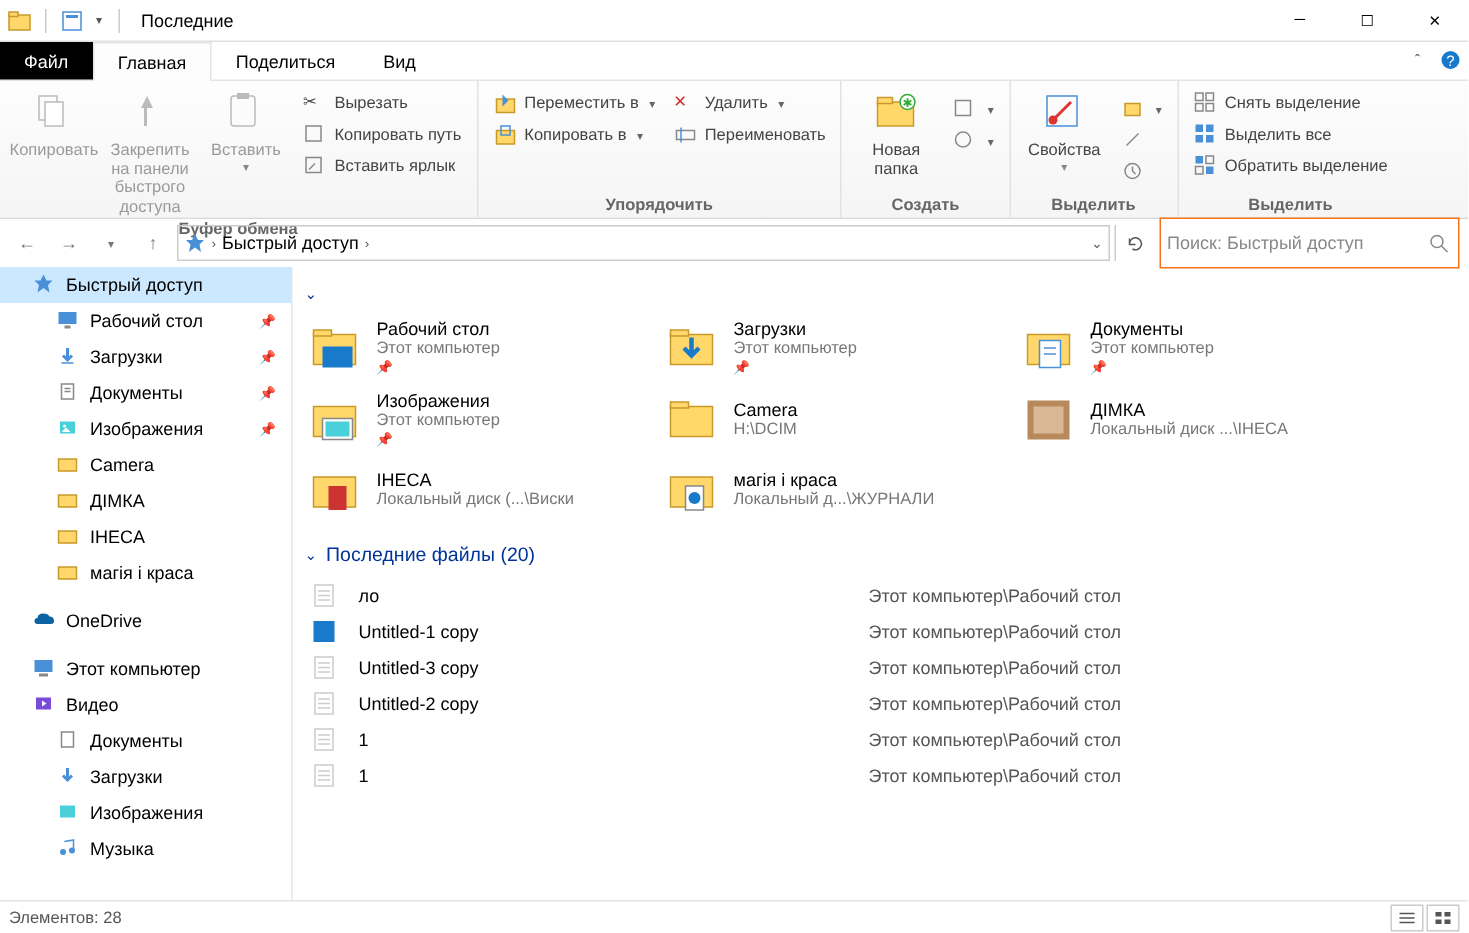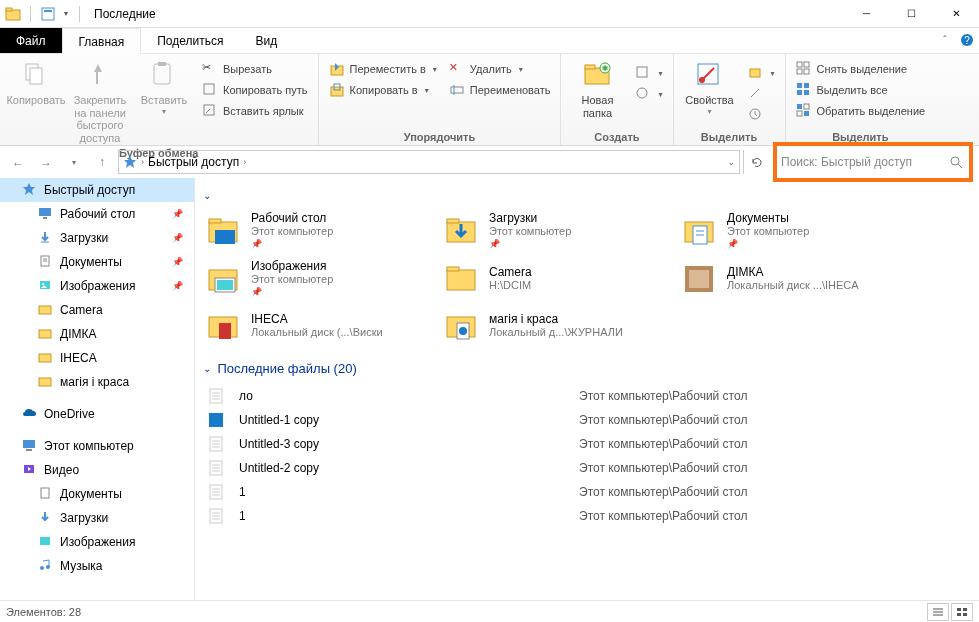--- a/index.html
+++ b/index.html
@@ -37,21 +37,21 @@
 .small-btn .arrow { margin-left: 2px; font-size: 8px; color: #666; }
 
 
 .navrow { height: 32px; display: flex; align-items: center; padding: 3px 6px; gap: 4px; }
 .navarrow { width: 24px; height: 24px; display: flex; align-items: center; justify-content: center; color: #777; }
 .addrbox { flex: 1; height: 24px; border: 1px solid #ccc; display: flex; align-items: center; padding: 0 4px; gap: 4px; }
 .addrbox .crumb { font-size: 12px; color: #000; }
 .addrbox .csep { font-size: 9px; color: #555; }
 .addrbox .spacer { flex: 1; }
 .refresh { width: 26px; height: 24px; border-left: 1px solid #ccc; display: flex; align-items: center; justify-content: center; margin-left: -1px; }
-.searchbox { width: 200px; height: 24px; border: 4px solid #f97316; display: flex; align-items: center; padding: 16px 4px; color: #888; }
+.searchbox { width: 200px; height: 24px; border: 1px solid #f97316; display: flex; align-items: center; padding: 16px 4px; color: #888; }
 .searchbox .stext { flex: 1; font-style: normal; }
 .searchbox .sicon { width: 16px; }
 
 
 .content { display: flex; height: calc(622px - 28px - 26px - 92px - 32px - 22px); }
 .nav { width: 195px; border-right: 1px solid #e5e5e5; overflow-y: auto; position: relative; background: #fff; }
 .nav .scrolltop { position: absolute; right: 2px; top: 2px; font-size: 8px; color: #555; }
 .nav-item { display: flex; align-items: center; gap: 6px; padding: 4px 6px 4px 22px; font-size: 12px; position: relative; }
 .nav-item.selected { background: #cce8ff; }
 .nav-item .pin { position: absolute; right: 10px; font-size: 9px; color: #888; }

